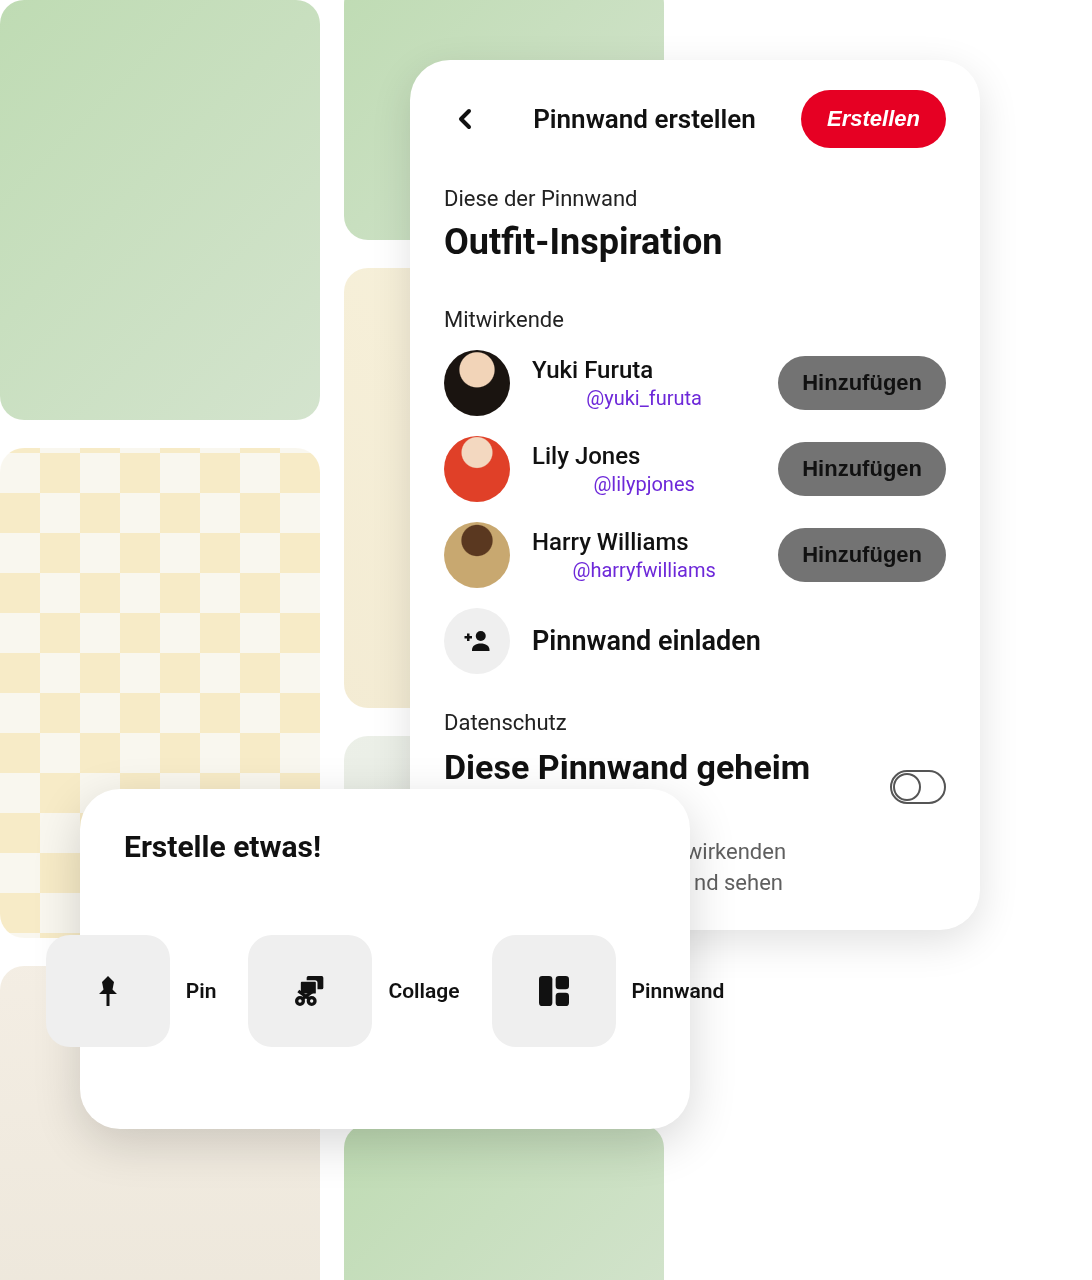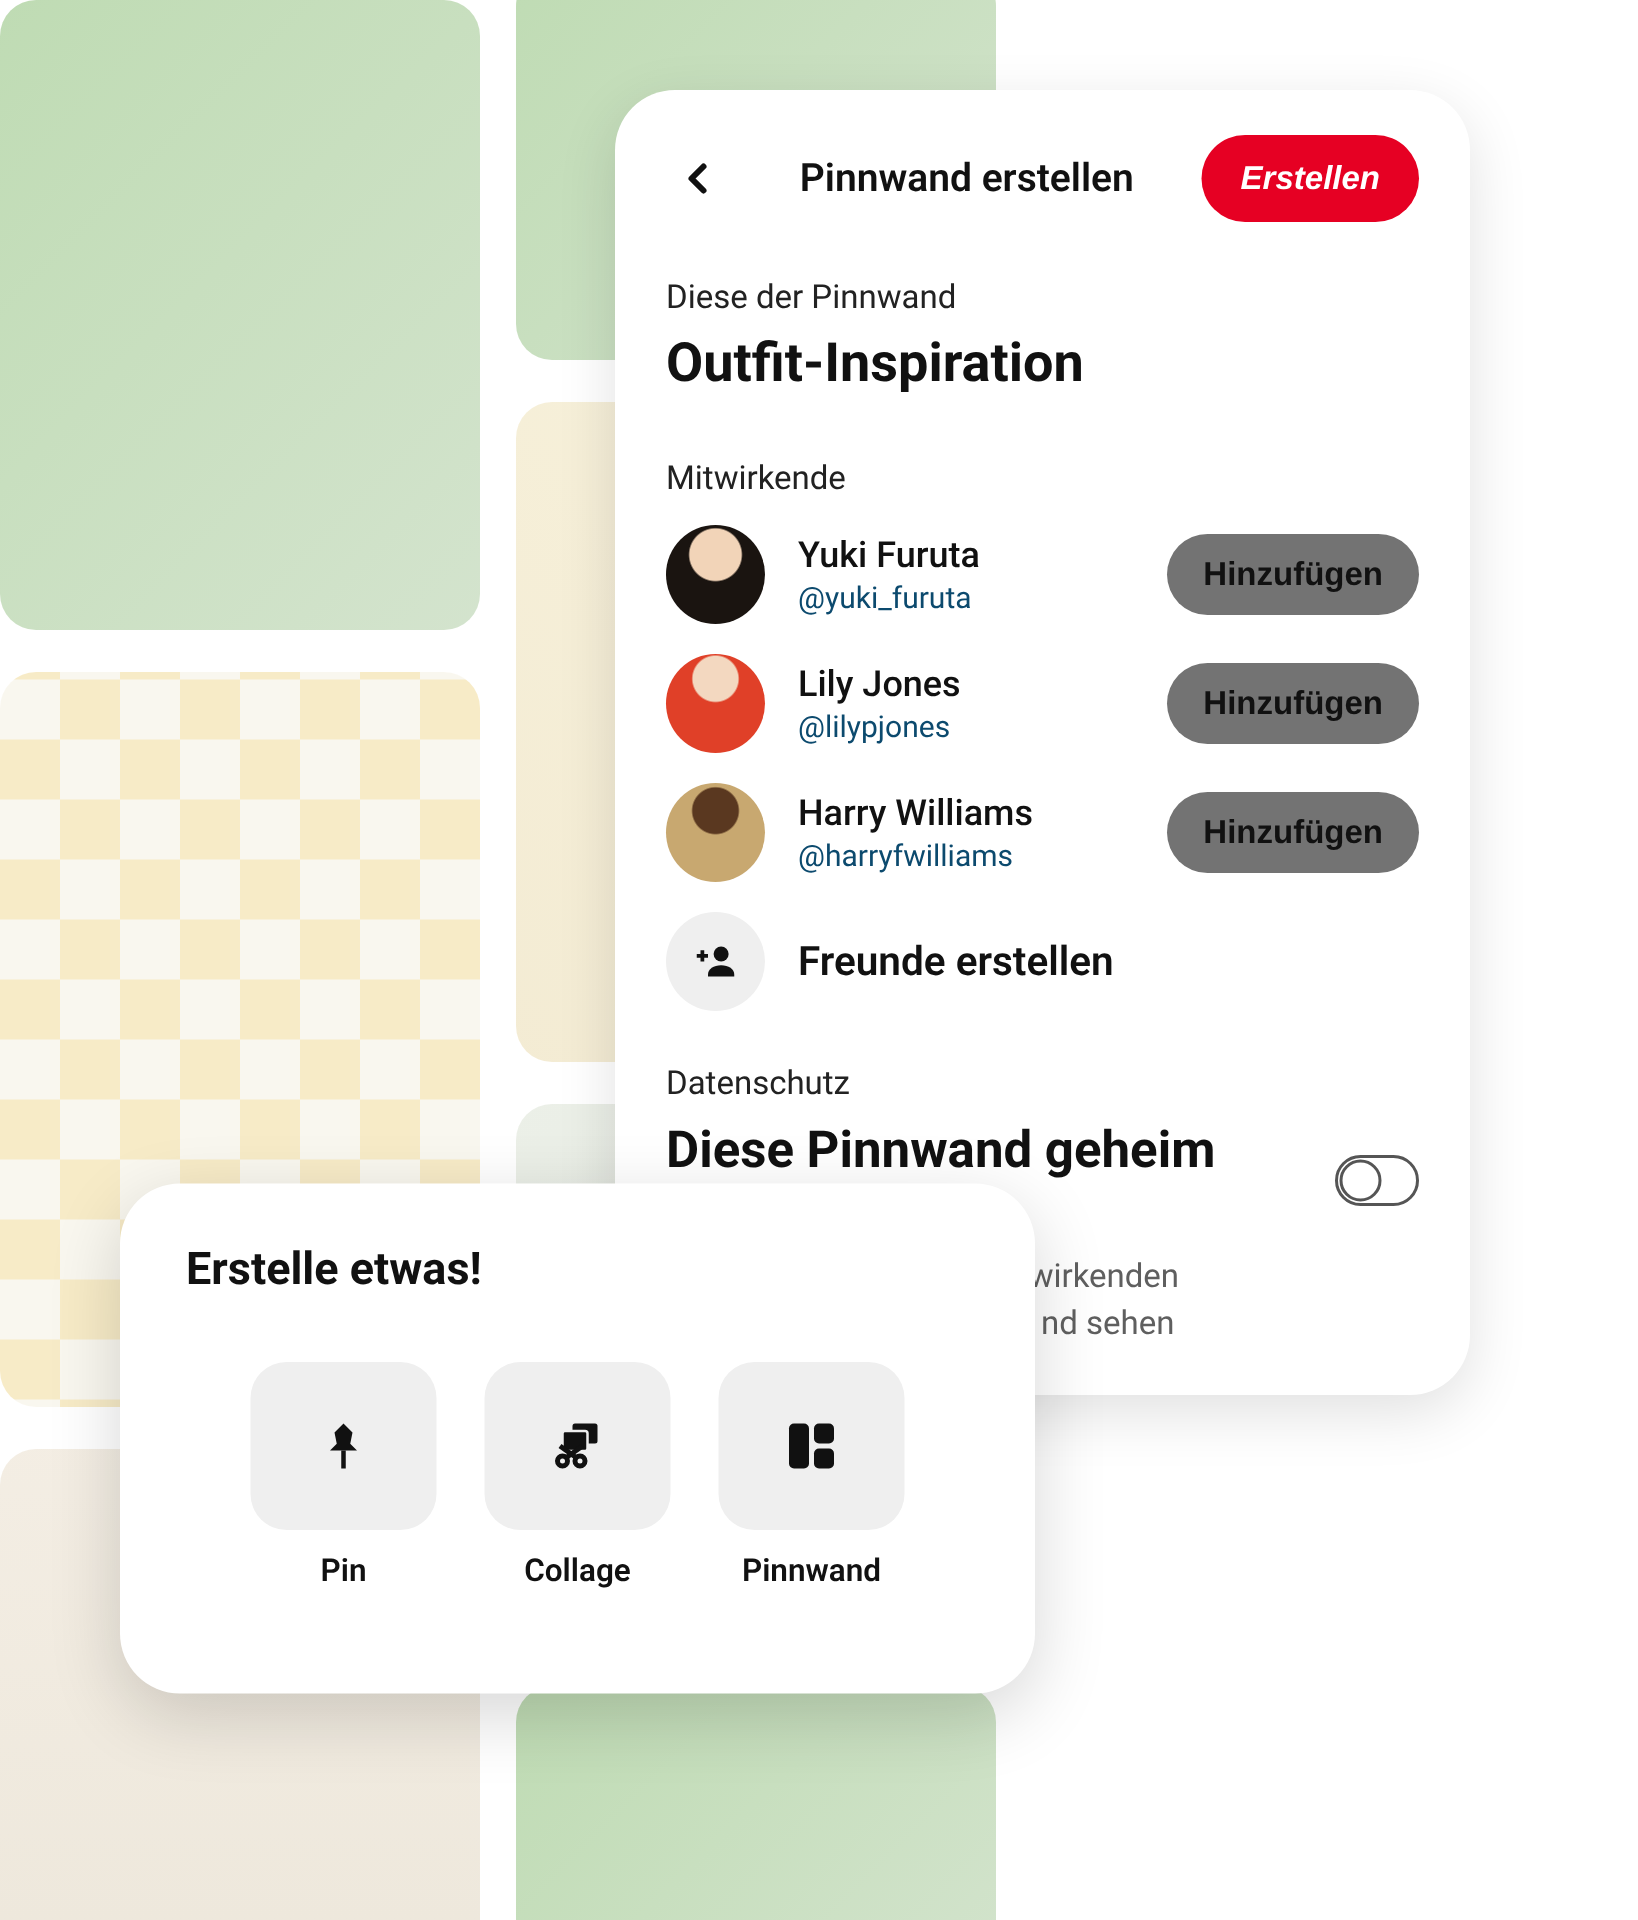--- a/index.html
+++ b/index.html
@@ -117,21 +117,21 @@
       width: 66px;
       height: 66px;
       border-radius: 50%;
       flex-shrink: 0;
     }
     .av-0 { background: radial-gradient(circle at 50% 30%, #f2d4b8 30%, #1a1410 32%), #f6c838; }
     .av-1 { background: radial-gradient(circle at 50% 25%, #f3d8c0 25%, #e04028 27%); }
     .av-2 { background: radial-gradient(circle at 50% 28%, #5a3820 26%, #c8a870 28%); }
     .collab-info { flex: 1; }
     .collab-name { font-size: 24px; font-weight: 500; color: #111; margin-bottom: 2px; }
-    .collab-handle { font-size: 20px; color: #0c4a6e; }
+    .collab-handle { font-size: 20px; color: #6d28d9; text-align: center; }
     .add-btn {
       background: #737373;
       border: none;
       border-radius: 30px;
       padding: 14px 24px;
       font-size: 22px;
       font-weight: 600;
       color: #111;
       cursor: pointer;
     }
@@ -216,24 +216,25 @@
       text-align: left;
       margin-bottom: 44px;
     }
     .options-row {
       display: flex;
       justify-content: center;
       gap: 32px;
     }
     .option {
       display: flex;
-      flex-direction: column;
+      flex-direction: row;
       align-items: center;
       gap: 16px;
       cursor: pointer;
+      margin-top: 27px;
     }
     .option-tile {
       width: 124px;
       height: 112px;
       background: #efefef;
       border-radius: 24px;
       display: flex;
       align-items: center;
       justify-content: center;
     }
@@ -305,21 +306,21 @@
 
   <div class="invite-row">
     <div class="invite-icon-wrap">
       <svg width="30" height="30" viewBox="0 0 24 24" fill="#111">
         <circle cx="15" cy="8" r="4"></circle>
         <path d="M15 14c-4 0-7 2-7 5v1h14v-1c0-3-3-5-7-5z"></path>
         <rect x="2" y="8" width="6" height="2"></rect>
         <rect x="4" y="6" width="2" height="6"></rect>
       </svg>
     </div>
-    <div class="invite-label">Freunde erstellen</div>
+    <div class="invite-label">Pinnwand einladen</div>
   </div>
 
   <div class="privacy-label">Datenschutz</div>
   <div class="privacy-row">
     <div class="privacy-title">Diese Pinnwand geheim machen</div>
     <div class="toggle">
       <div class="toggle-knob"></div>
     </div>
   </div>
   <div class="privacy-sub" style="padding-left:210px;">

